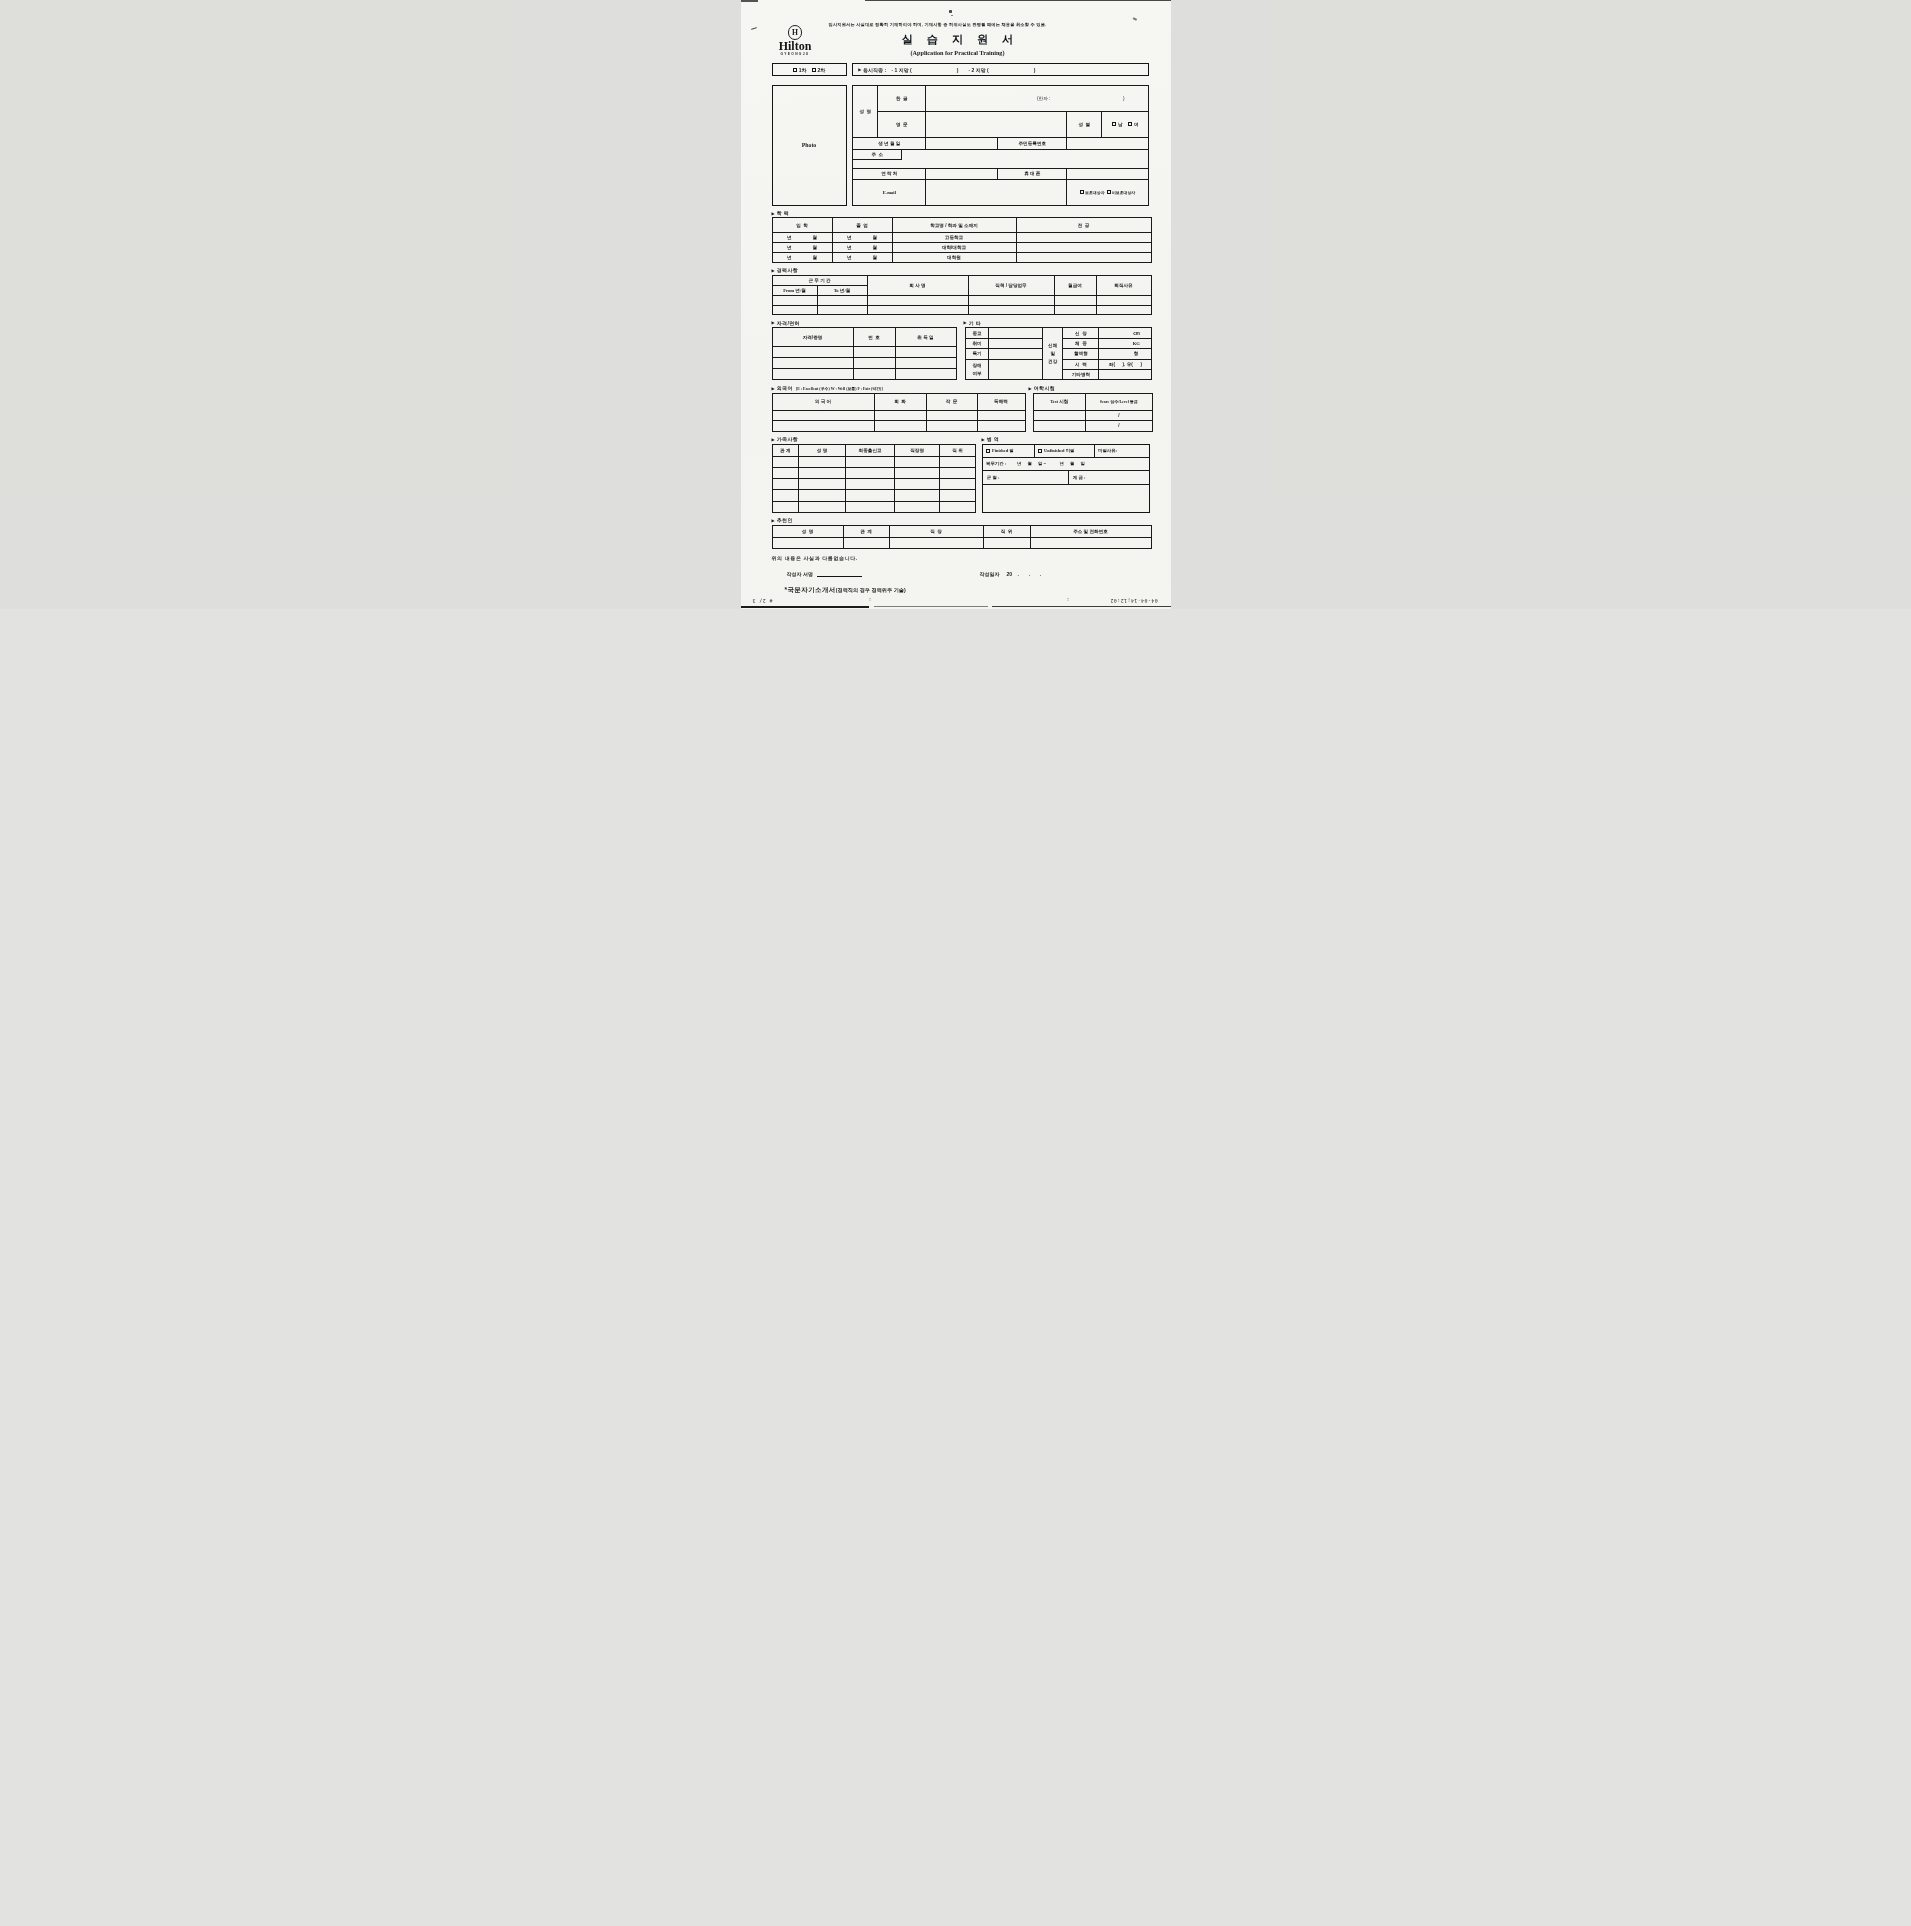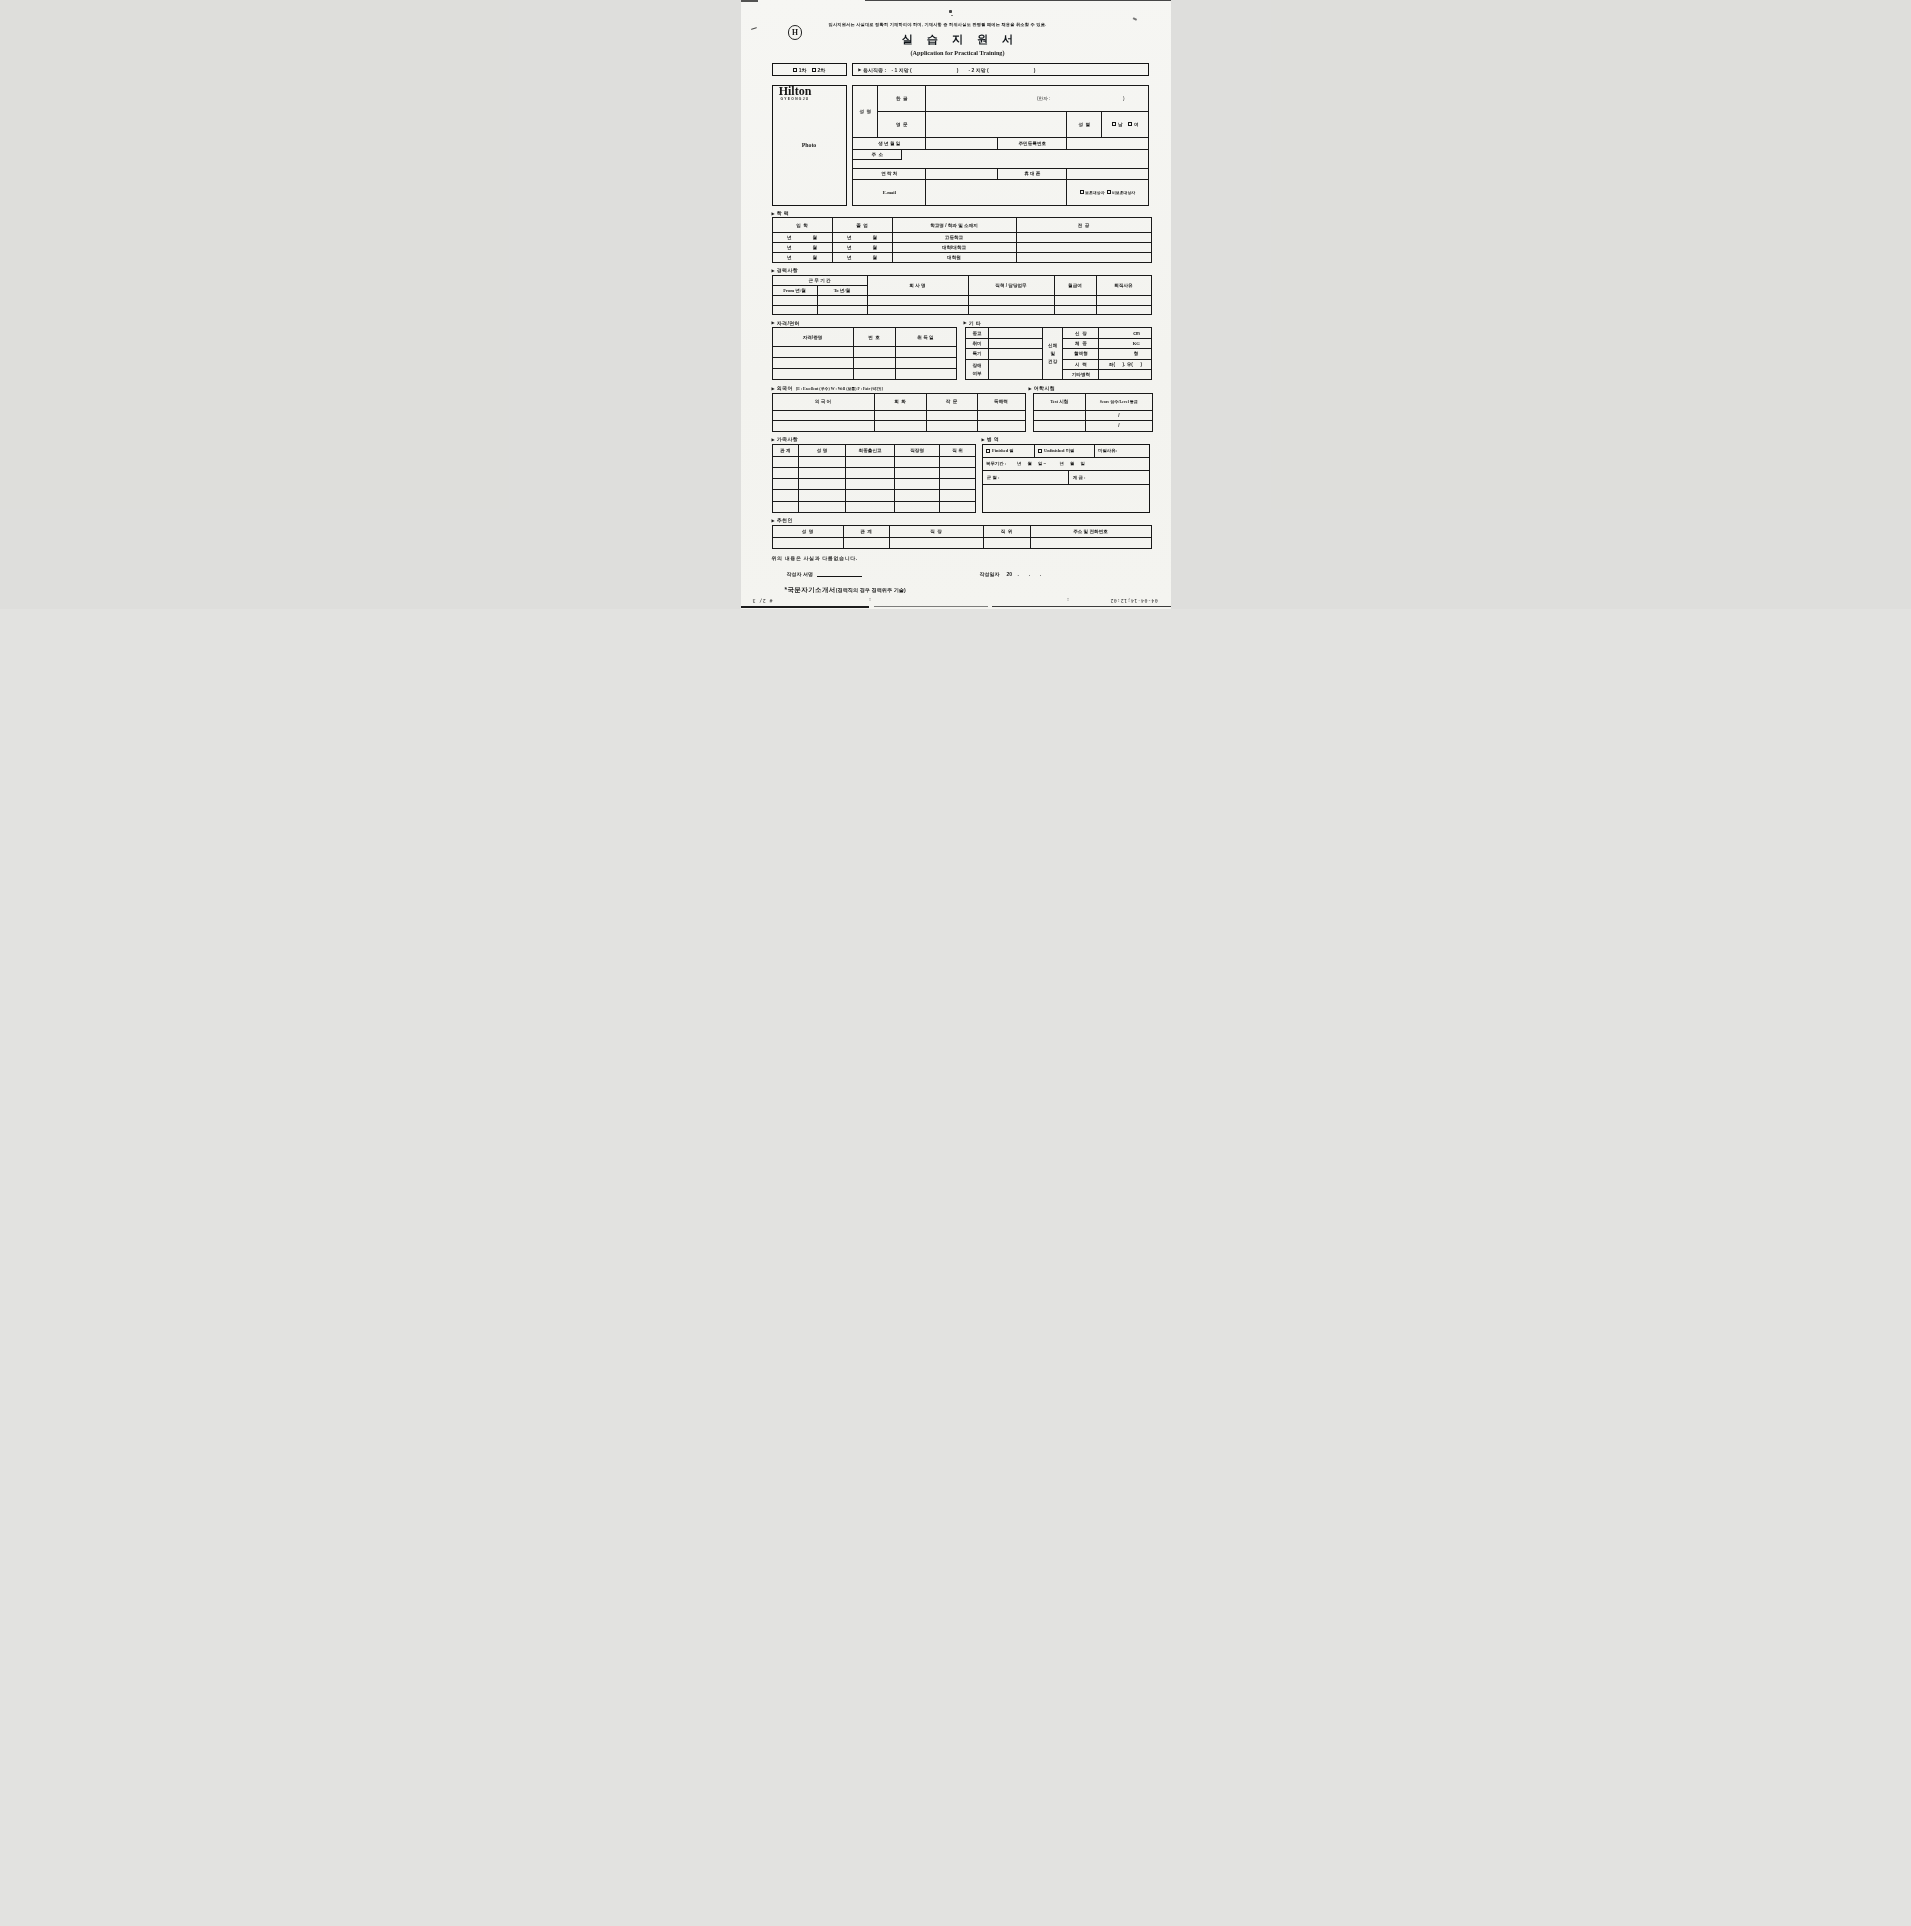--- a/index.html
+++ b/index.html
@@ -31,21 +31,21 @@
   .fax-colon2{ left:325px; bottom:6.5px; }
   .fax-right { right:12.3px; bottom:5.4px; }
 
   
   .hdr { position:relative; height:62px; }
   .notice { position:absolute; left:88px; top:22px; font-size:4.2px; font-weight:bold; letter-spacing:0.2px; color:#202020; }
   .logo { position:absolute; left:31px; top:25px; width:47px; text-align:center; }
   .monogram { width:14.6px; height:14.6px; margin:0 auto; border:1.2px solid #222; border-radius:50%;
               display:flex; align-items:center; justify-content:center;
               font-family:"Liberation Serif","DejaVu Serif",serif; font-size:7.7px; font-weight:bold; }
-  .brand { font-family:"Liberation Serif","DejaVu Serif",serif; font-size:12px; font-weight:bold; line-height:1.05; color:#161616;margin-top:45px; }
+  .brand { font-family:"Liberation Serif","DejaVu Serif",serif; font-size:12px; font-weight:bold; line-height:1.05; color:#161616; }
   .loc { font-size:3.3px; font-weight:bold; letter-spacing:1.3px; color:#2a2a2a; }
   .titles { position:absolute; left:134px; top:32px; width:166px; text-align:center; }
   .title-ko { font-size:11.2px; font-weight:bold; letter-spacing:5.4px; text-indent:5.4px; color:#10151a; }
   .title-en { margin-top:1.5px; font-family:"Liberation Serif","DejaVu Serif",serif; font-size:6.2px; font-weight:bold; }
 
   
   .sec-label { font-size:5px; font-weight:bold; letter-spacing:0.4px; display:flex; align-items:center; }
   .marker { font-size:4.2px; margin-right:1.5px; }
   .dual-labels { position:relative; height:7.7px; margin-left:31px; width:378px; }
   .dual-labels .sec-label { position:absolute; top:0; }

